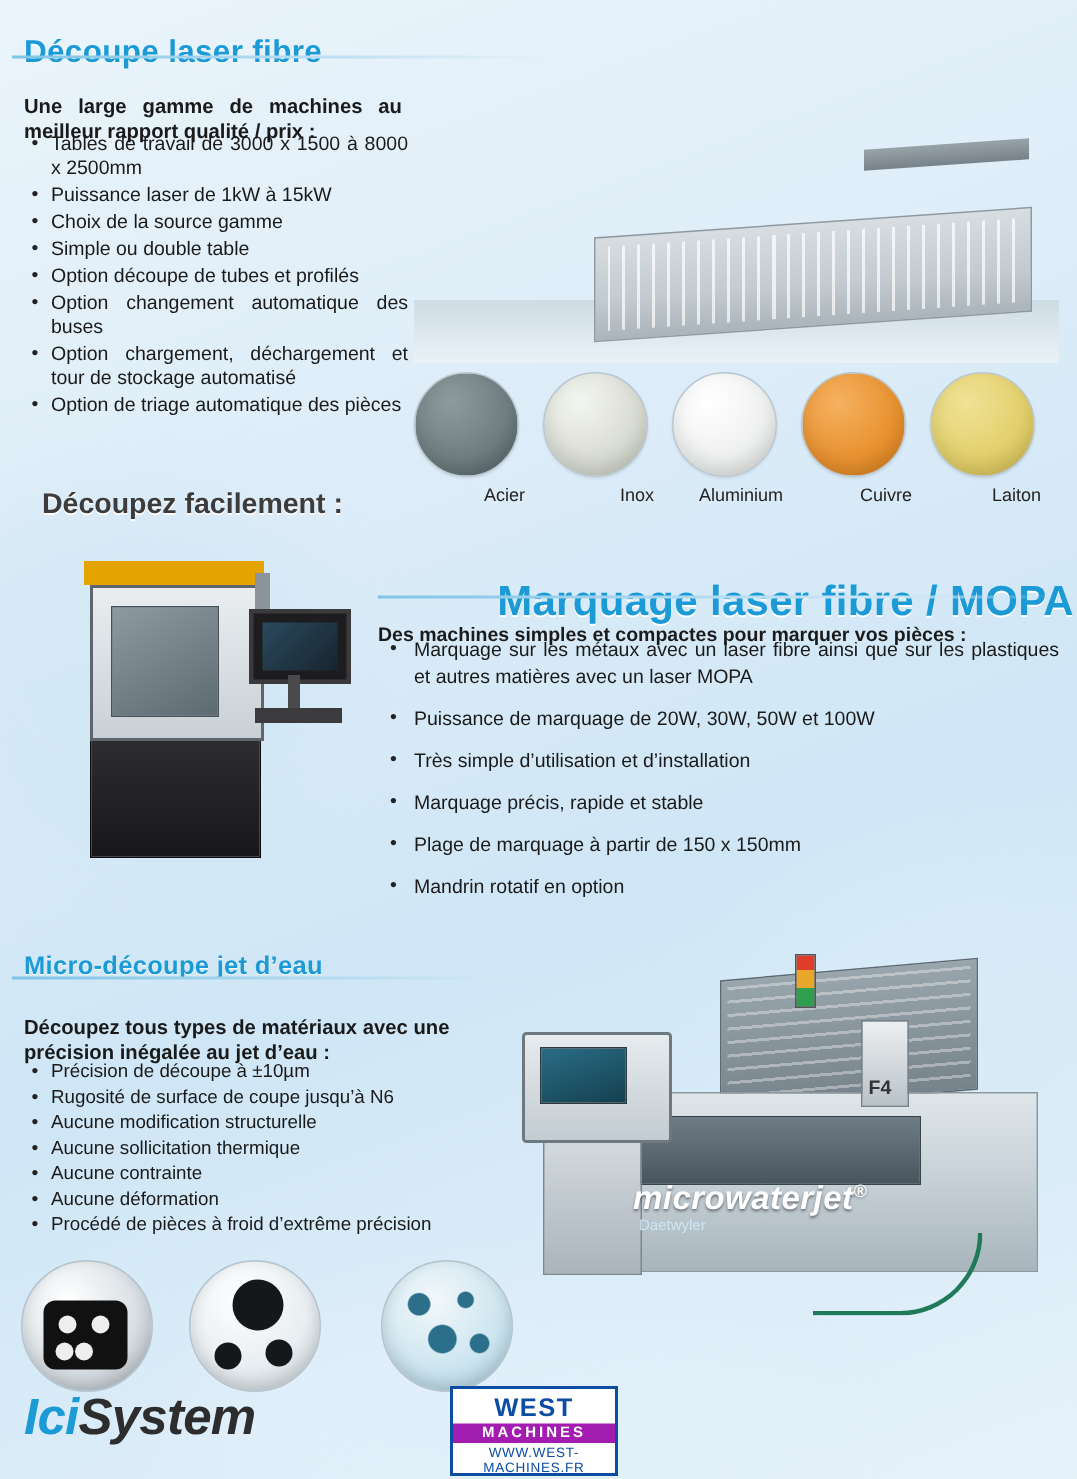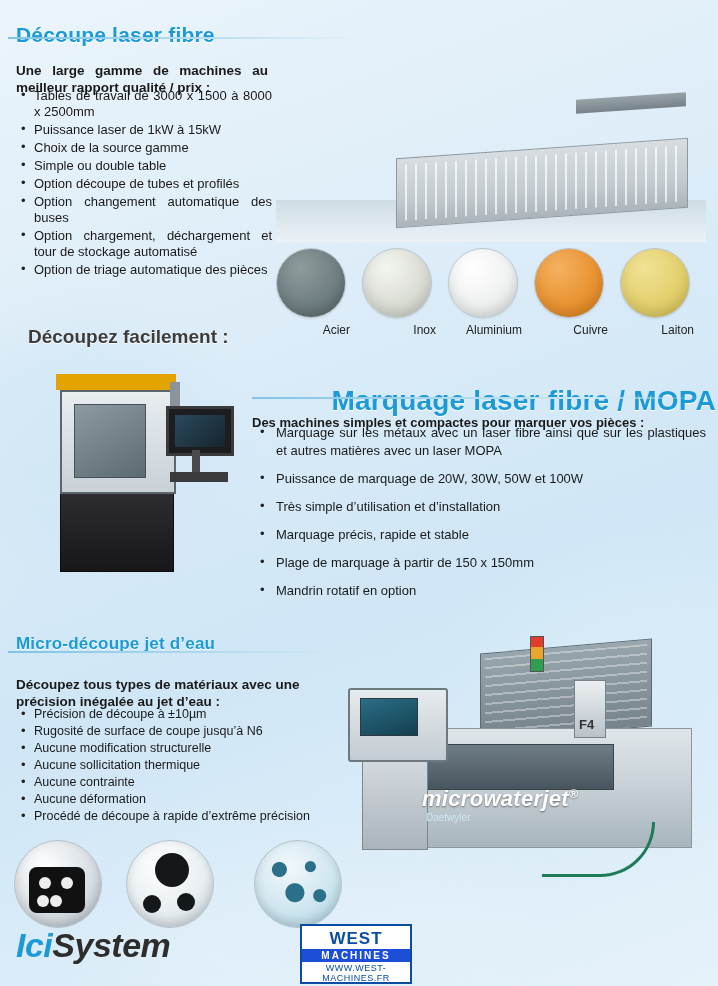--- a/index.html
+++ b/index.html
@@ -284,21 +284,21 @@
   }
   .footer-brand .sys { color: #2d2d2d; }
   .west-logo {
     position: absolute; left: 300px; top: 4px; width: 108px; height: 56px;
     background: #ffffff; border: 2px solid #0b4da2; text-align: center;
   }
   .west-logo .w1 {
     display:block; font-size: 17px; font-weight: bold; color:#0b4da2; letter-spacing: 1px; margin-top: 3px; text-align: center;
   }
   .west-logo .w2 {
-    display:block; font-size: 10px; font-weight: bold; color:#ffffff; background:#1d4ed8;
+    display:block; font-size: 10px; font-weight: bold; color:#ffffff; background:#a21caf;
     letter-spacing: 2px; padding: 1px 0;
   }
   .west-logo .w3 {
     display:block; font-size: 9px; color:#0b4da2; letter-spacing: .5px; margin-top: 1px;
   }
 </style>
 </head>
 <body>
 
 <div class="page">
@@ -391,21 +391,21 @@
 
     <p class="jet-intro">Découpez tous types de matériaux avec une précision inégalée au jet d’eau :</p>
 
     <ul class="bullets" id="jet-list">
       <li>Précision de découpe à ±10µm</li>
       <li>Rugosité de surface de coupe jusqu’à N6</li>
       <li>Aucune modification structurelle</li>
       <li>Aucune sollicitation thermique</li>
       <li>Aucune contrainte</li>
       <li>Aucune déformation</li>
-      <li>Procédé de découpe à rapide d’extrême précision</li>
+      <li>Procédé de pièces à froid d’extrême précision</li>
     </ul>
 
     <div class="machine3">
       <div class="m3-gantry">
           <div class="m3-gantry-lines"></div>
         </div>
       <div class="m3-light"></div>
       <div class="m3-table"></div>
       <div class="m3-tank"></div>
       <div class="m3-head">

